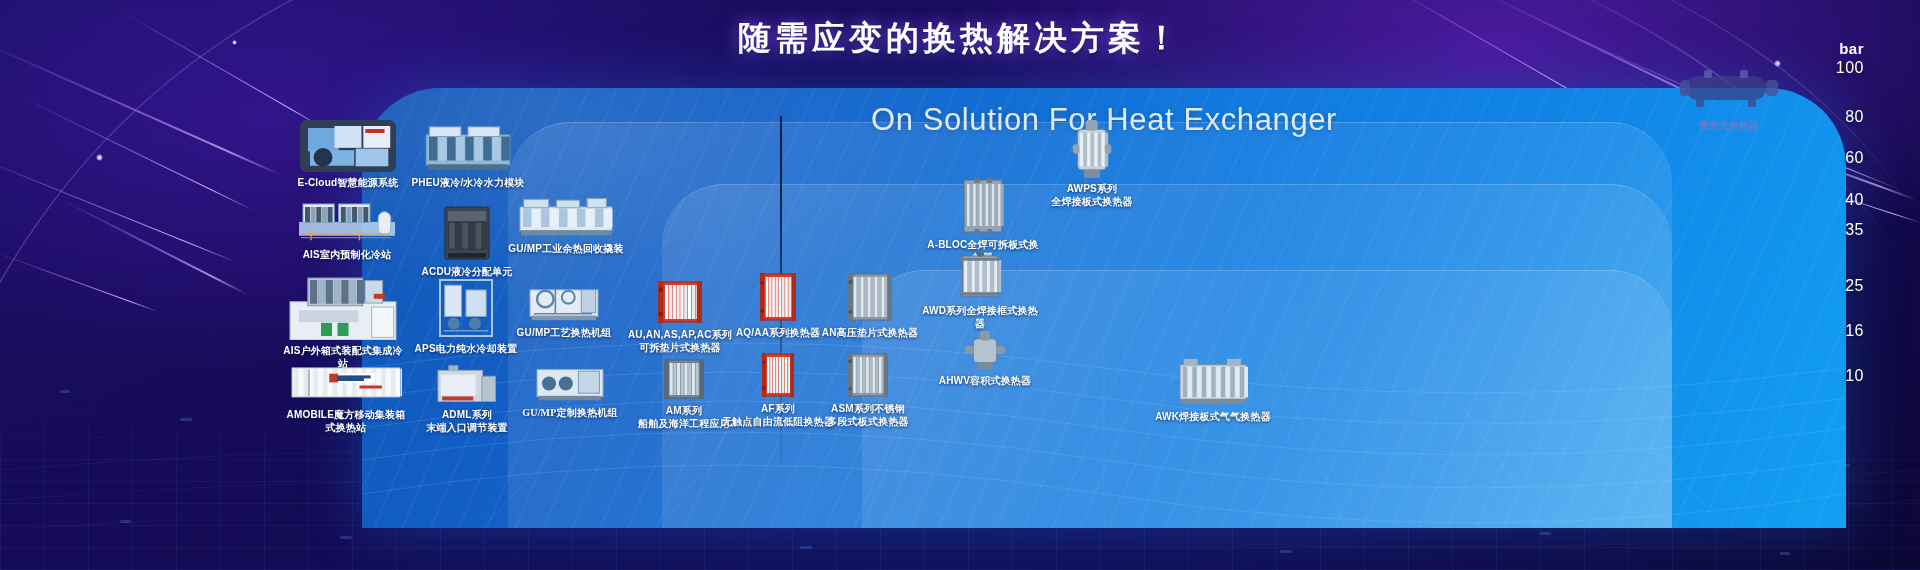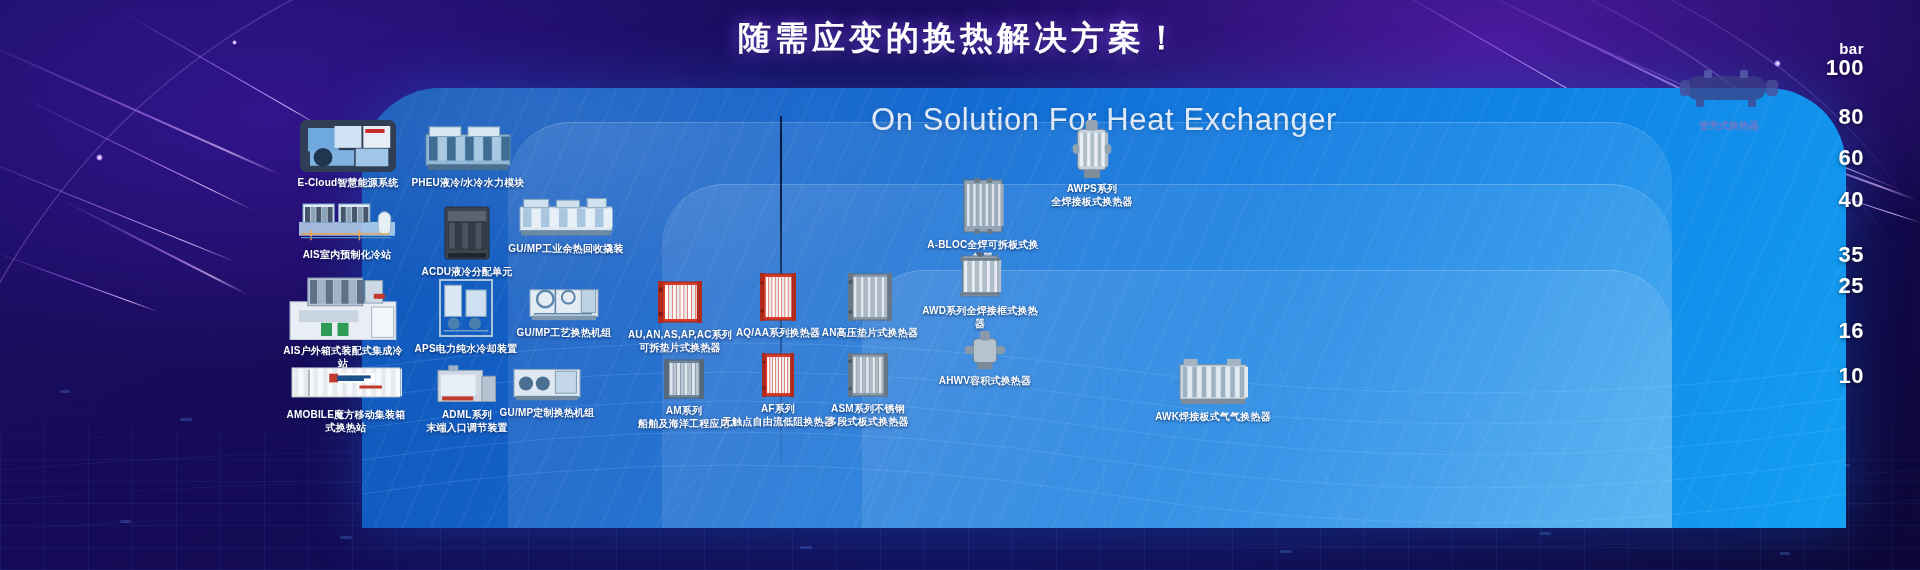--- a/index.html
+++ b/index.html
@@ -104,21 +104,21 @@
     position:absolute; bottom:0; transform:translateX(-50%);
     font-size:16px; font-weight:700; color:#ffffff; letter-spacing:1.1px;
     text-shadow:0 1px 4px rgba(0,0,0,.6);
   }
   .axis-x .tickx.num { font-weight:600; letter-spacing:2px; }
 
   
   .axis-y { position:absolute; right:18px; top:46px; width:86px; height:420px; }
   .axis-y .ticky {
     position:absolute; right:38px; transform:translateY(-50%);
-    font-size:22px; font-weight:700; color:#ffffff; letter-spacing:.5px;
+    font-size:16px; font-weight:400; color:#ffffff; letter-spacing:.5px;
     text-shadow:0 1px 4px rgba(0,0,0,.55);
   }
   .axis-y .unit {
     position:absolute; right:38px; top:-6px; font-size:15px; font-weight:700;
     color:#ffffff; letter-spacing:.5px;
   }
 
   .shelltube {
     position:absolute; right:126px; top:66px; width:130px; text-align:center;
   }
@@ -430,21 +430,21 @@
             <circle cx="40.32000000000001" cy="21.16" r="6.44" fill="none" stroke="#5c86ab" stroke-width="2"></circle>
             <rect x="53.28" y="13.799999999999999" width="14.4" height="23" fill="#bdd2e4" stroke="#7e9bb2"></rect>
             <g stroke="#5c86ab" stroke-width="1.6" fill="none">
               <path d="M6,37.72 H64"></path>
               <path d="M27.36,13.799999999999999 V37.72"></path>
             </g>
             <rect x="4" y="39.56" width="64" height="4.6000000000000005" fill="#7d97ae"></rect>
           </svg></div>
         <div class="cap">GU/MP工艺换热机组</div>
       </div>
-      <div class="item" style="left: 512px; top: 358px; width: 120px; margin-left: -25px;">
+      <div class="item" style="left: 535px; top: 358px; width: 120px; margin-left: -25px; font-family: Liberation Serif, serif;">
         <div class="thumb" style="width: 70px; height: 44px;"><svg width="70" height="44" viewBox="0 0 70 44">
             <rect x="2" y="11.440000000000001" width="66" height="27.28" fill="#dde8f2" stroke="#8fa7bd"></rect>
             <circle cx="14" cy="25.52" r="7.04" fill="#4a6f90"></circle>
             <circle cx="30.8" cy="25.52" r="7.04" fill="#4a6f90"></circle>
             <rect x="43.4" y="13.2" width="21" height="22" fill="#c3d7e8" stroke="#7e9bb2"></rect>
             <g stroke="#3f6party"></g>
             <rect x="4" y="37.839999999999996" width="62" height="4.4" fill="#7089a0"></rect>
           </svg></div>
         <div class="cap">GU/MP定制换热机组</div>
       </div>
@@ -663,19 +663,19 @@
       </div>
     </div>
 
 
   <div class="axis-y" id="axis-y">
     <div class="unit">bar</div>
   <div class="ticky" style="top: 22px;">100</div>
       <div class="ticky" style="top: 71px;">80</div>
       <div class="ticky" style="top: 112px;">60</div>
       <div class="ticky" style="top: 154px;">40</div>
-      <div class="ticky" style="top: 209px;">35</div>
+      <div class="ticky" style="top: 184px;">35</div>
       <div class="ticky" style="top: 240px;">25</div>
       <div class="ticky" style="top: 285px;">16</div>
       <div class="ticky" style="top: 330px;">10</div>
     </div>
 
 </div>
 
 </body></html>

